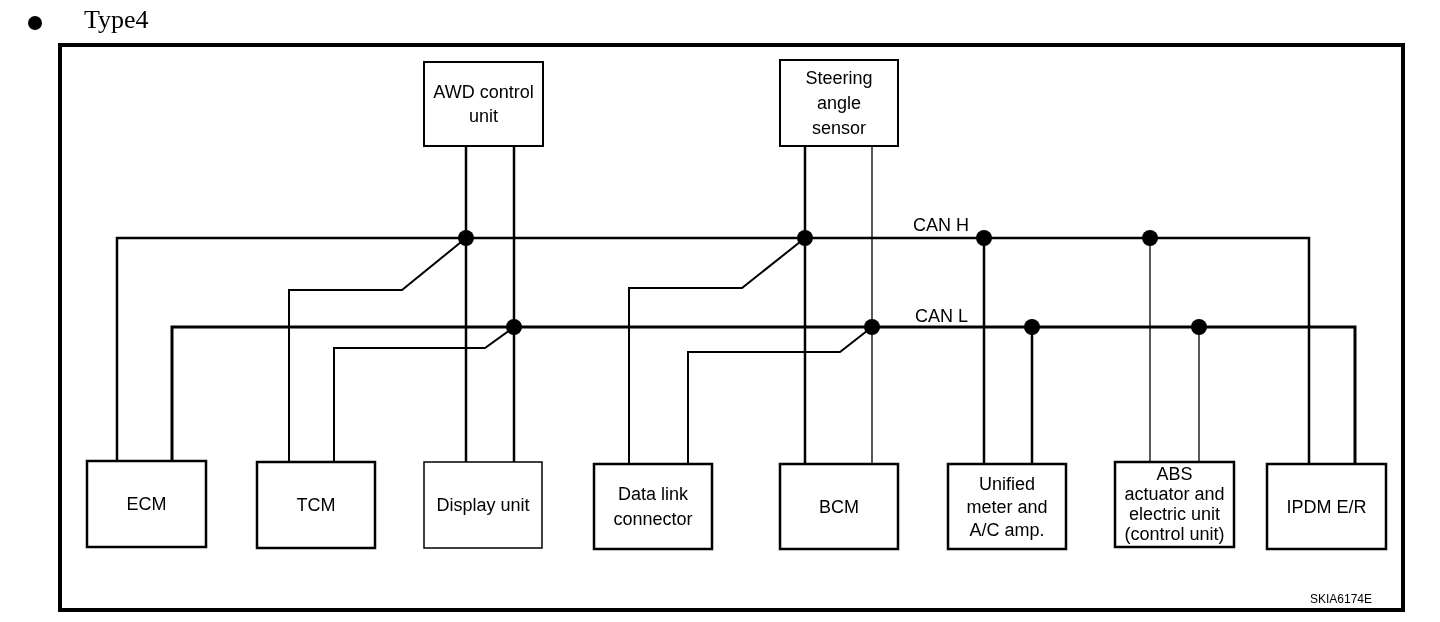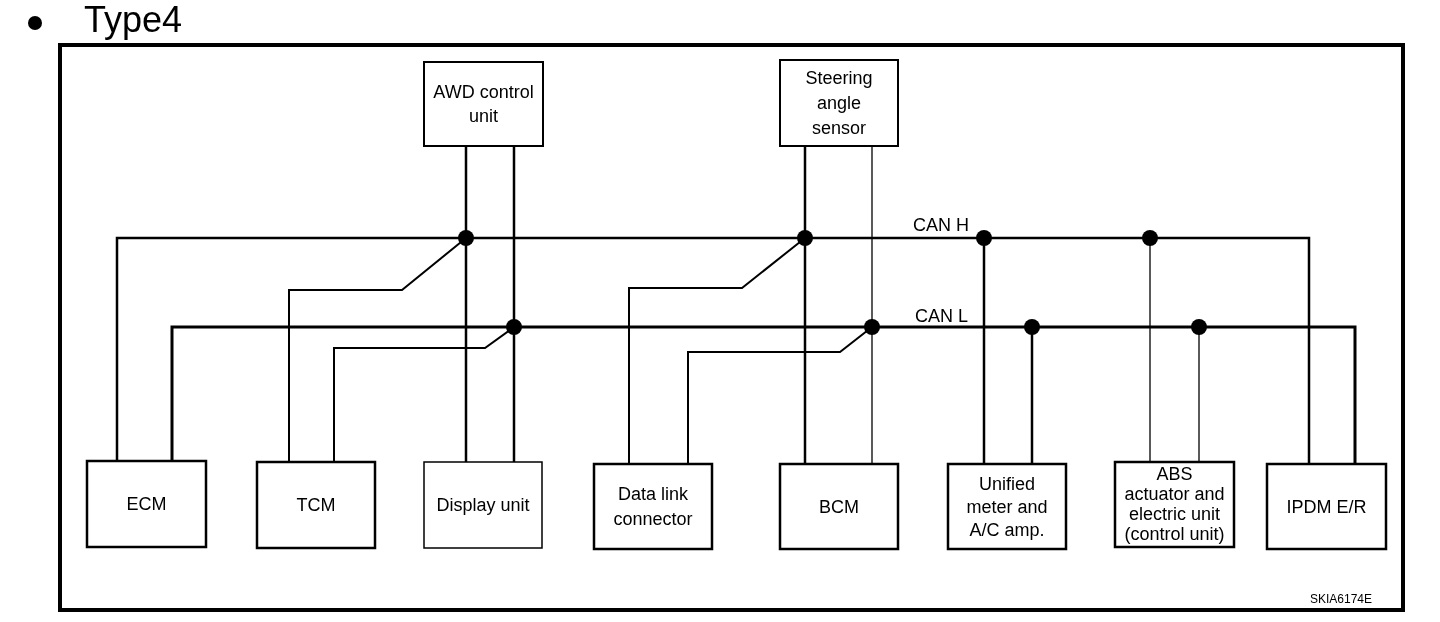--- a/index.html
+++ b/index.html
@@ -1,19 +1,19 @@
 <!DOCTYPE html>
 <html><head>
   <meta charset="utf-8">
   <style>
     html, body { margin: 0; padding: 0; background: #ffffff; }
     body { width: 1440px; height: 622px; position: relative; overflow: hidden; font-family: "Liberation Sans", sans-serif; color: #000; }
     .title-row { position: absolute; left: 28px; top: 2px; height: 36px; display: flex; align-items: center; }
     .bullet { width: 14px; height: 14px; border-radius: 50%; background: #000; margin-top: 6px; }
-    .title { margin-left: 42px; font-size: 36px; line-height: 36px; }
+    .title { margin-left: 42px; font-size: 26px; line-height: 36px; font-family: Liberation Serif, serif; }
     svg#diagram { position: absolute; left: 0; top: 0; }
     .label { font-family: "Liberation Sans", sans-serif; font-size: 18px; fill: #000; }
     .code { font-family: "Liberation Sans", sans-serif; font-size: 12px; fill: #000; }
   </style>
 </head>
 <body>
 
 <div class="title-row">
   <span class="bullet"></span>
   <span class="title">Type4</span>

